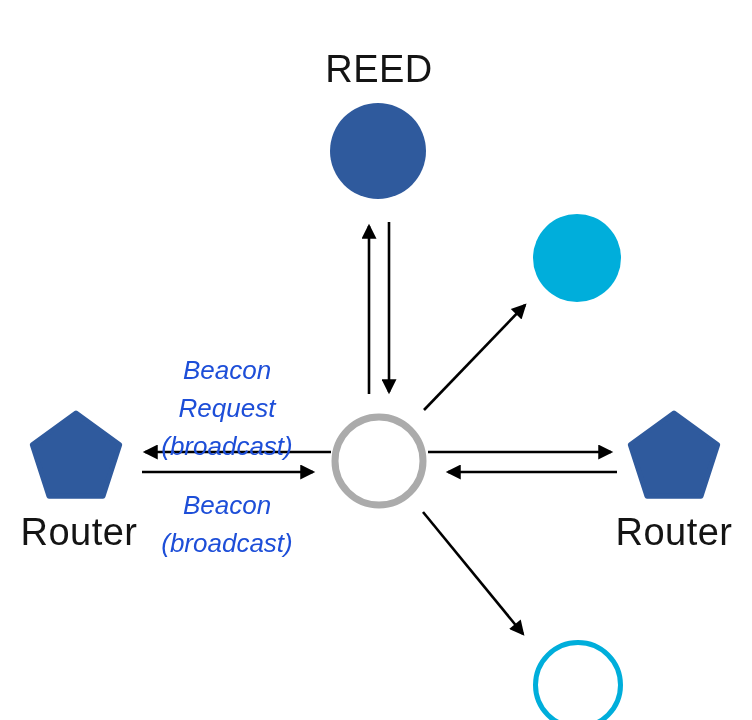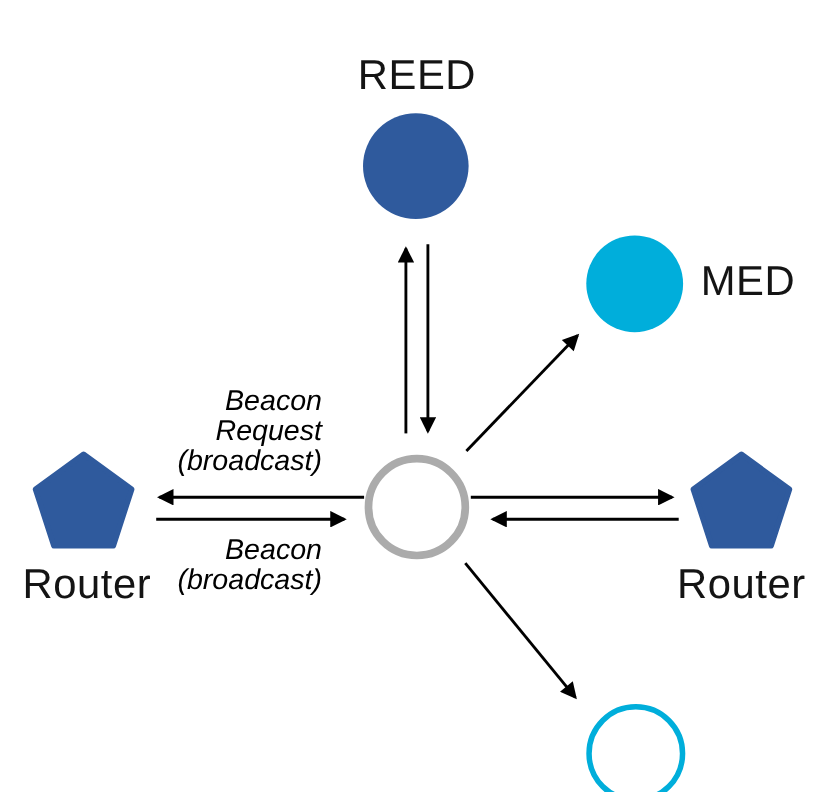--- a/index.html
+++ b/index.html
@@ -24,23 +24,23 @@
     color: #141414;
     letter-spacing: 0.5px;
     white-space: nowrap;
   }
   .centered { transform: translateX(-50%); }
   .edge-label {
     position: absolute;
     transform: translateX(-50%);
     font-size: 26px;
     font-style: italic;
-    line-height: 27px;
-    color: #000000;
-    text-align: right;
+    line-height: 38px;
+    color: #1d4ed8;
+    text-align: center;
     white-space: pre-line;
   }
   .edge-line { stroke: #000000; stroke-width: 2.6; fill: none; }
 </style>
 </head>
 <body>
 
 <div class="canvas">
 
   <svg class="diagram-svg" viewBox="0 0 752 720" xmlns="http://www.w3.org/2000/svg">
@@ -71,21 +71,20 @@
     <g transform="translate(76,427)">
       <polygon points="0,-46 43.7,-14.2 27,37.2 -27,37.2 -43.7,-14.2" fill="#2F5A9D" stroke="#2F5A9D" stroke-width="5" stroke-linejoin="round"></polygon>
     </g>
     <g transform="translate(674,427)">
       <polygon points="0,-46 43.7,-14.2 27,37.2 -27,37.2 -43.7,-14.2" fill="#2F5A9D" stroke="#2F5A9D" stroke-width="5" stroke-linejoin="round"></polygon>
     </g>
   </svg>
 
   <div class="node-label centered" style="left:379px; top:18px;">REED</div>
 
-  <div class="node-label" style="left:637px; top:205px;">MED</div>
 
   <div class="node-label centered" style="left:79px; top:481px;">Router</div>
 
   <div class="node-label centered" style="left:674px; top:481px;">Router</div>
 
 
   <div class="edge-label" style="left:227px; top:319px;">Beacon
 Request
 (broadcast)</div>
 

